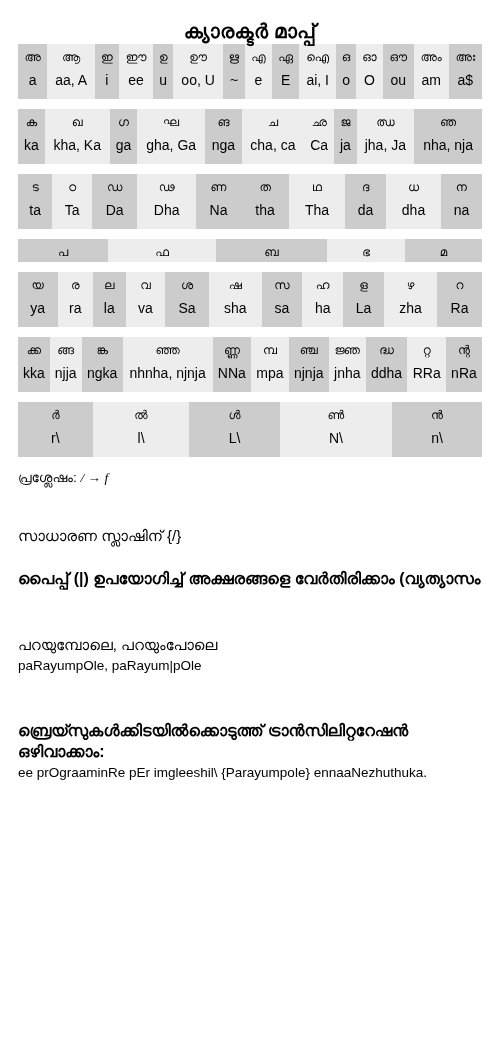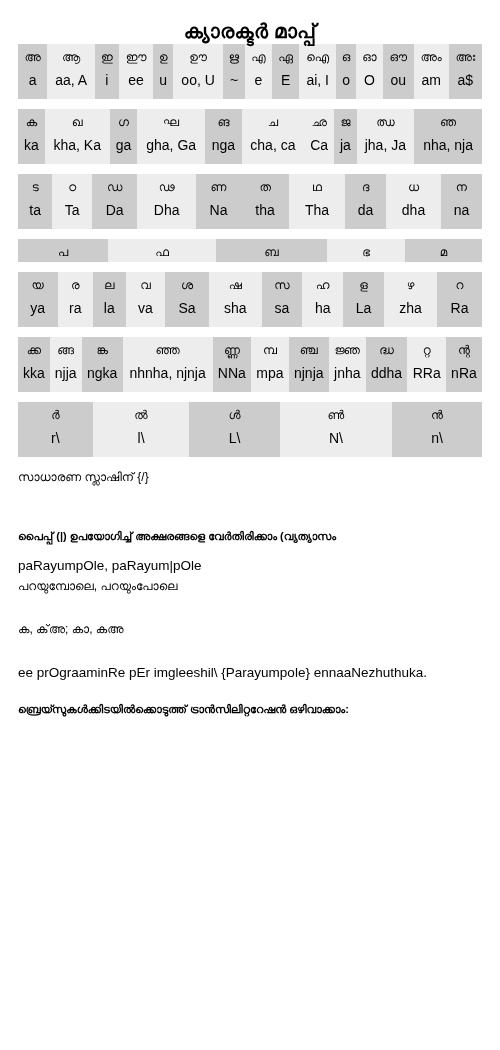--- a/index.html
+++ b/index.html
@@ -70,26 +70,25 @@
     margin: 0 auto;
     width: 468px;
     padding-left: 2px;
   }
   .note-block { margin-bottom: 0; }
   .note-line {
     font-size: 13.5px;
     line-height: 21px;
     color: #000;
   }
-  .note-line.mal { font-size: 12px; }
+  .note-line.mal { font-size: 15px; margin-top: 37px; }
   .note-line.bold {
     font-weight: bold;
-    font-size: 11px;
+    font-size: 16px;
     line-height: 21px;
-    margin-top: 16px;
   }
   .note-line .ital { font-style: italic; font-family: "Liberation Serif", serif; }
   .spacer-22 { height: 22px; }
   .spacer-8  { height: 8px; }
 </style>
 </head>
 <body>
 
 <h1 id="page-title">ക്യാരക്ടർ മാപ്പ്</h1>
 
@@ -291,38 +290,41 @@
             </tr>
           </tbody>
         </table>
       </div>
     </div>
 </div>
 
 <div class="notes">
 
   <div class="note-block">
+    <div class="note-line">
+      <span>പ്രശ്ലേഷം:</span>
+      <span class="ital">/ → f</span>
+    </div>
     <div class="note-line mal">സാധാരണ സ്ലാഷിന് {/}</div>
   </div>
 
   <div class="spacer-22"></div>
 
   <div class="note-block">
     <div class="note-line bold">പൈപ്പ് (|) ഉപയോഗിച്ച് അക്ഷരങ്ങളെ വേർതിരിക്കാം (വ്യത്യാസം</div>
     <div class="spacer-8"></div>
+    <div class="note-line mal">പറയുമ്പോലെ, പറയുംപോലെ</div>
     <div class="note-line">paRayumpOle, paRayum|pOle</div>
-    <div class="note-line mal">പറയുമ്പോലെ, പറയുംപോലെ</div>
   </div>
 
   <div class="spacer-22"></div>
 
   <div class="note-block">
-    <div class="note-line mal">ക, ക്‌അ; കാ, കഅ</div>
   </div>
 
   <div class="spacer-22"></div>
 
   <div class="note-block">
+    <div class="note-line bold">ബ്രെയ്സുകൾക്കിടയിൽക്കൊടുത്ത് ട്രാൻസിലിറ്ററേഷൻ ഒഴിവാക്കാം:</div>
     <div class="note-line">ee prOgraaminRe pEr imgleeshil\ {Parayumpole} ennaaNezhuthuka.</div>
-    <div class="note-line bold">ബ്രെയ്സുകൾക്കിടയിൽക്കൊടുത്ത് ട്രാൻസിലിറ്ററേഷൻ ഒഴിവാക്കാം:</div>
   </div>
 
 </div>
 
 </body></html>

